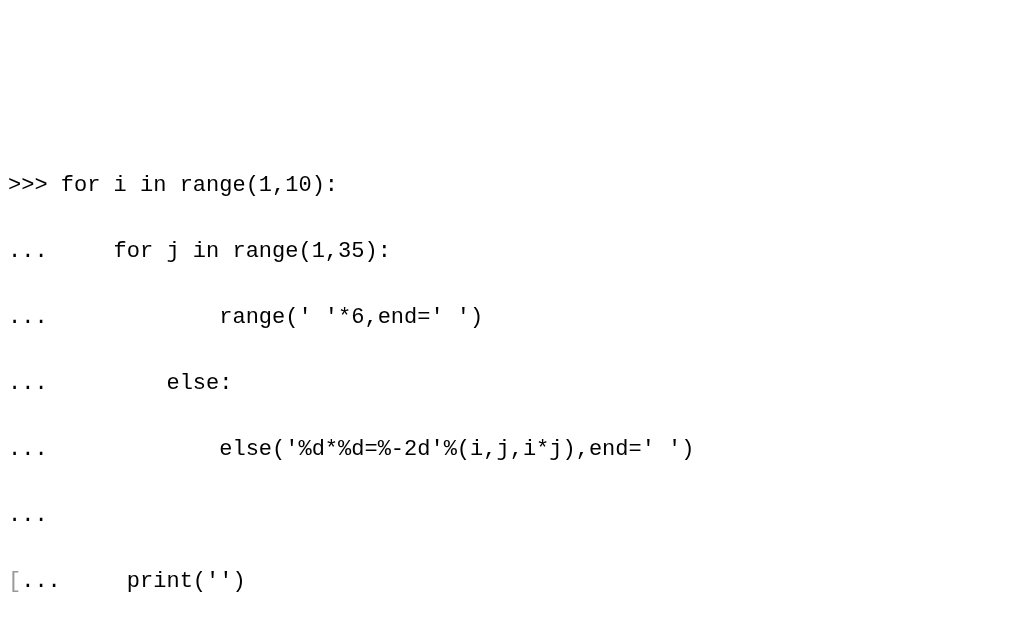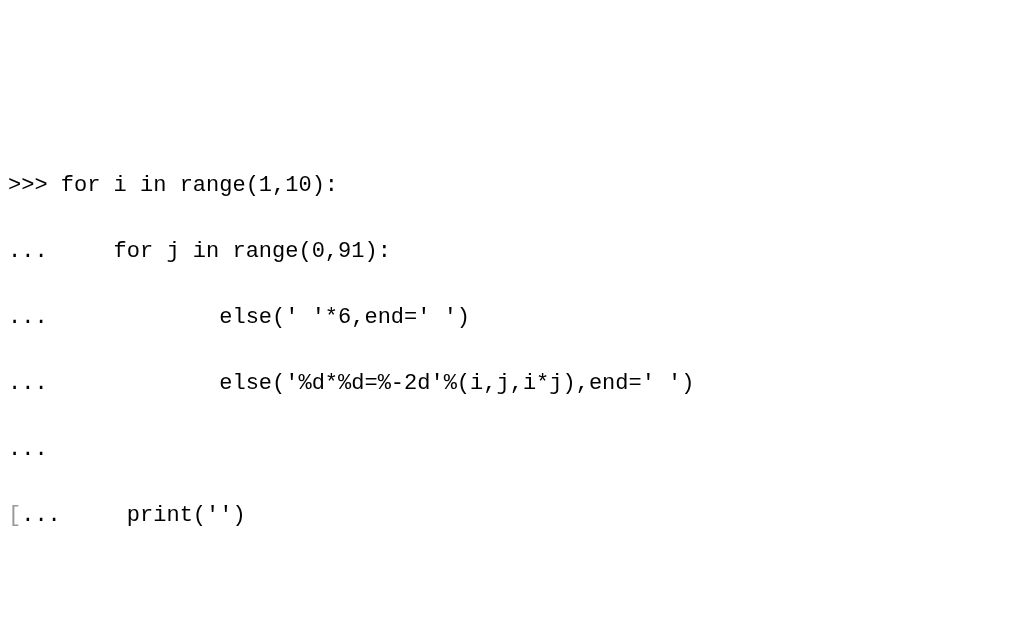--- a/index.html
+++ b/index.html
@@ -25,22 +25,23 @@
       color: #999;
     }
   </style>
 </head>
 <body>
 
 
 
 <div>
 <span class="line">&gt;&gt;&gt; for i in range(1,10):</span>
-<span class="line">...     for j in range(0,91):</span>
-<span class="line">...             else(' '*6,end=' ')</span>
+<span class="line">...     for j in range(1,35):</span>
+<span class="line">...             range(' '*6,end=' ')</span>
+<span class="line">...         else:</span>
 <span class="line">...             else('%d*%d=%-2d'%(i,j,i*j),end=' ')</span>
 <span class="line">...</span>
 <span class="line"><span class="bracket">[</span><span>...     print('')</span></span>
 
 
 
 
 
 
 

